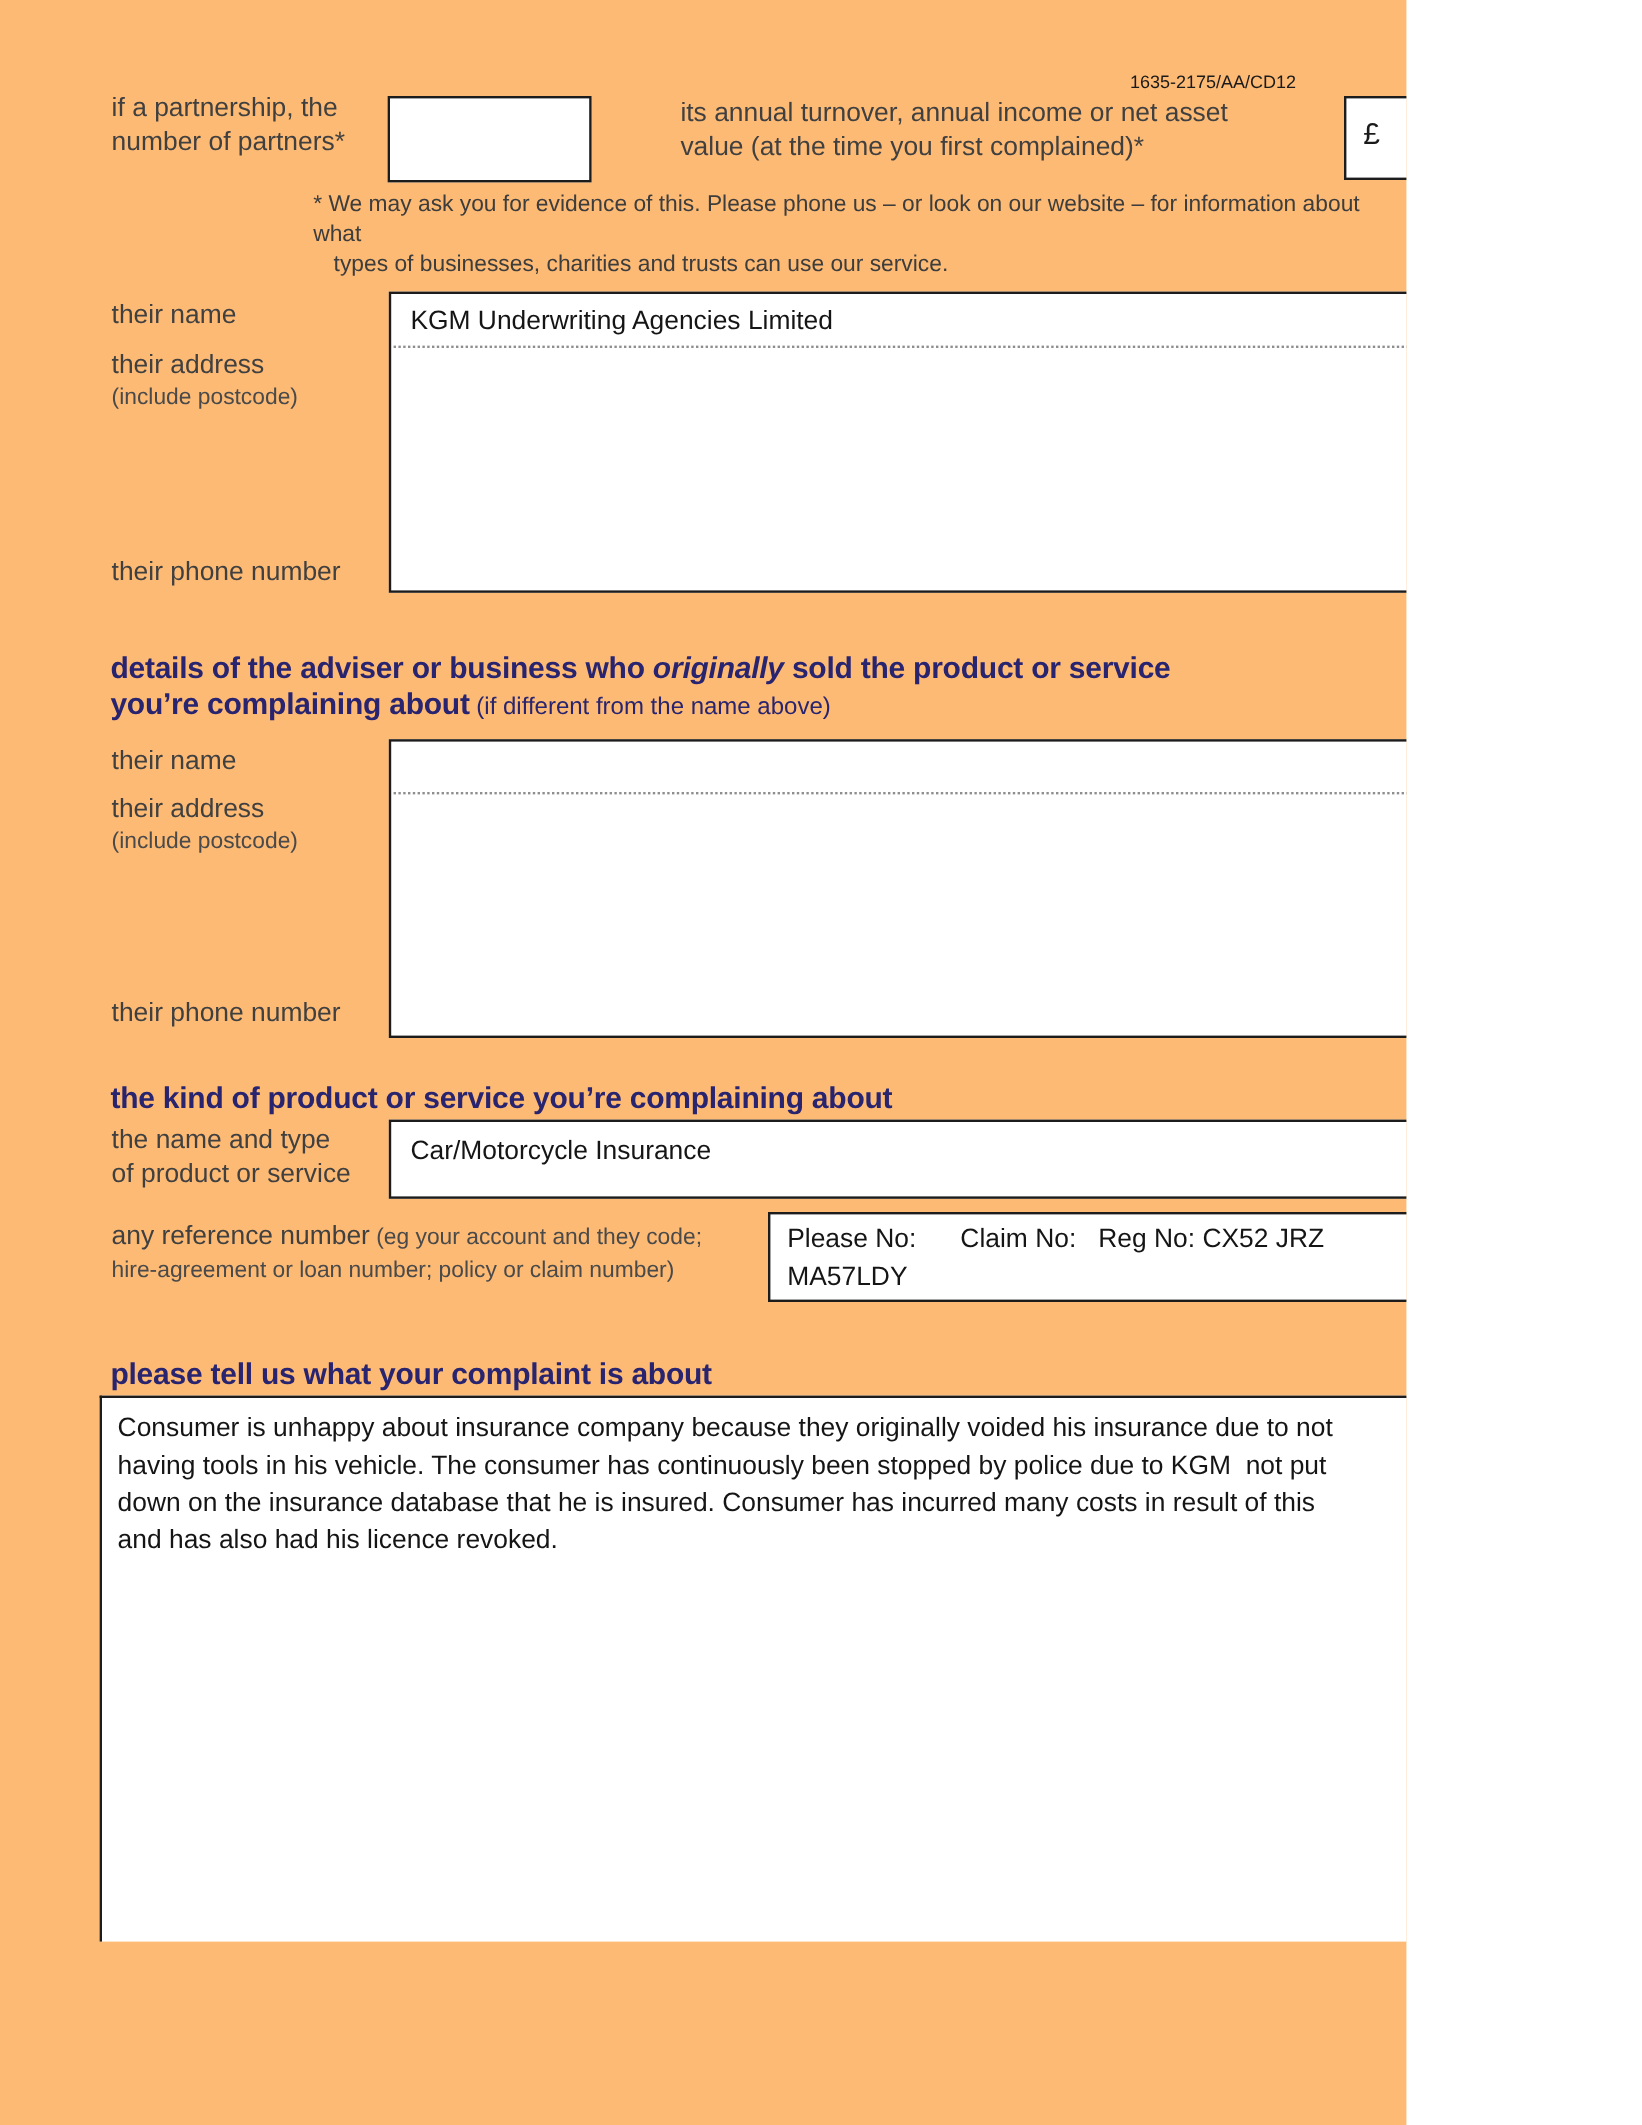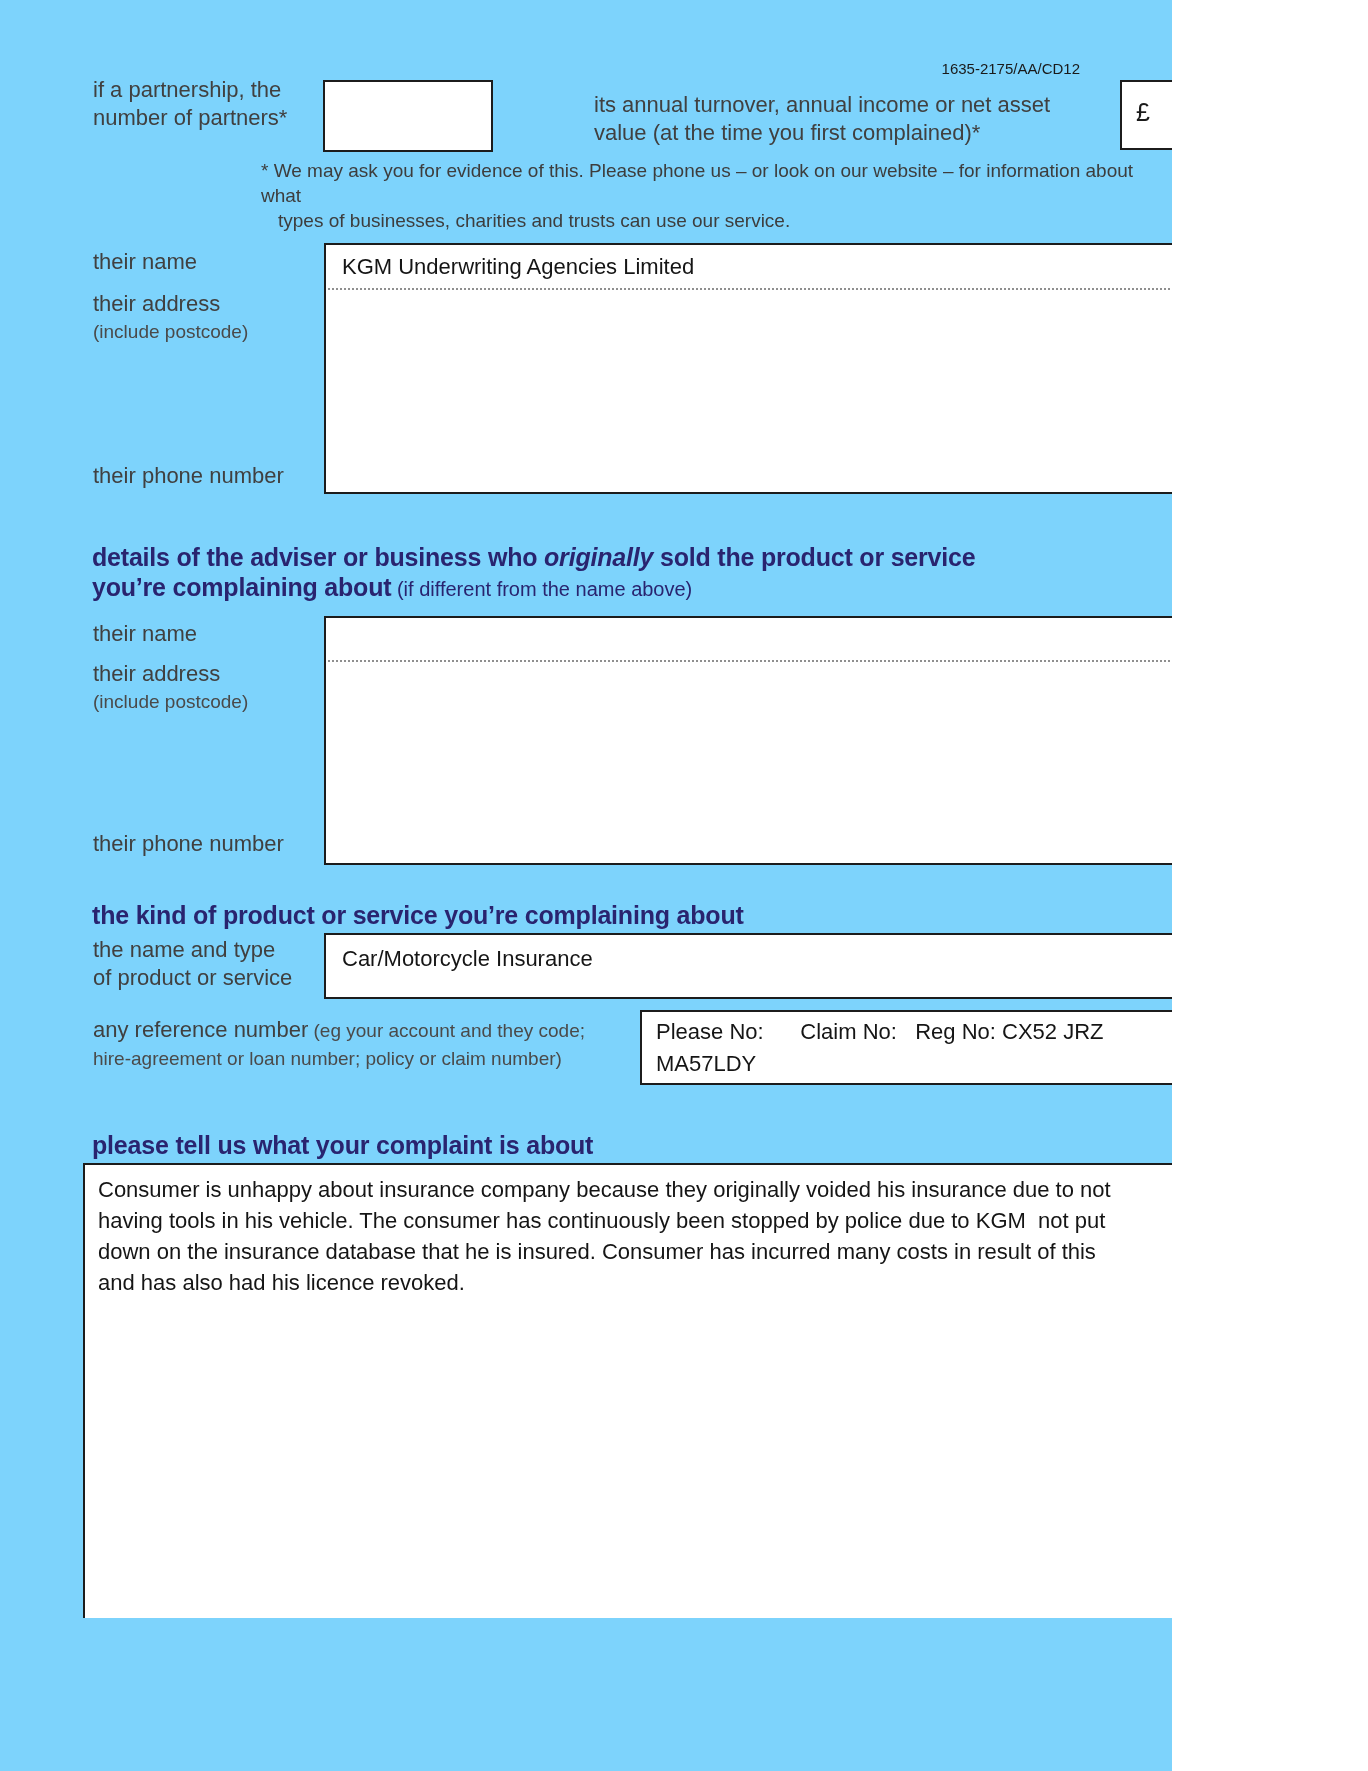--- a/index.html
+++ b/index.html
@@ -2,21 +2,21 @@
 <html><head>
 <meta charset="utf-8">
 <style>
   * { margin: 0; padding: 0; box-sizing: border-box; }
   html, body { background: #ffffff; }
   body { font-family: "Liberation Sans", sans-serif; }
   #page {
     position: relative;
     width: 1172px;
     height: 1771px;
-    background: #7dd3fc;
+    background: #fdba74;
     overflow: hidden;
     color: #1a1a1a;
   }
   .abs { position: absolute; }
   .label {
     font-size: 22px;
     line-height: 28px;
     color: #404040;
   }
   .label-sm {
@@ -84,21 +84,21 @@
   <div class="abs ref-code" style="top:60px; right:92px;">1635-2175/AA/CD12</div>
 
   <div class="abs label" style="left:93px; top:76px;">
     <div>if a partnership, the</div>
     <div>number of partners*</div>
   </div>
   <div class="fbox" style="left:323px; top:80px; width:170px; height:72px;">
     <div class="value" style="padding:8px 10px;"></div>
   </div>
 
-  <div class="abs label" style="left:594px; top:80px;margin-top:11px;">
+  <div class="abs label" style="left:567px; top:80px;">
     <div>its annual turnover, annual income or net asset</div>
     <div>value (at the time you first complained)*</div>
   </div>
   <div class="fbox" style="left:1120px; top:80px; width:152px; height:70px;">
     <span class="pound" style="position:absolute; left:14px; top:16px;">£</span>
     <span class="value" style="position:absolute; left:44px; top:18px;"></span>
   </div>
 
   <div class="abs" style="left:261px; top:158px;">
     <div class="footnote-line">

